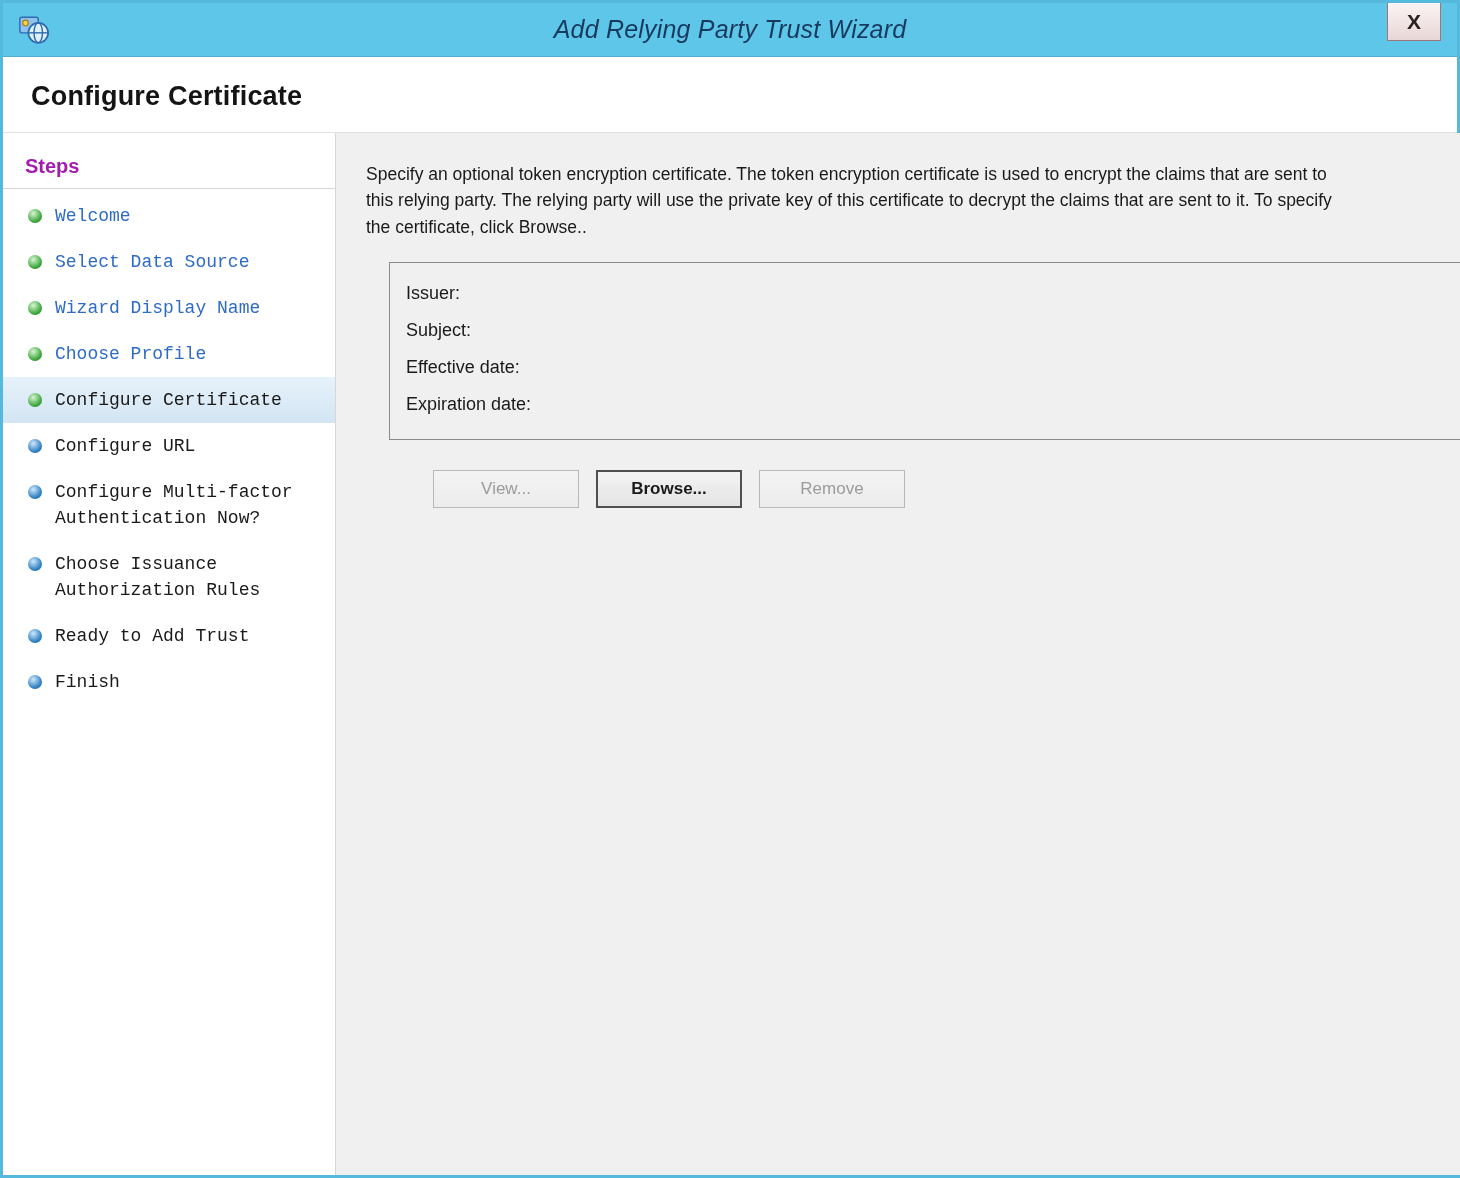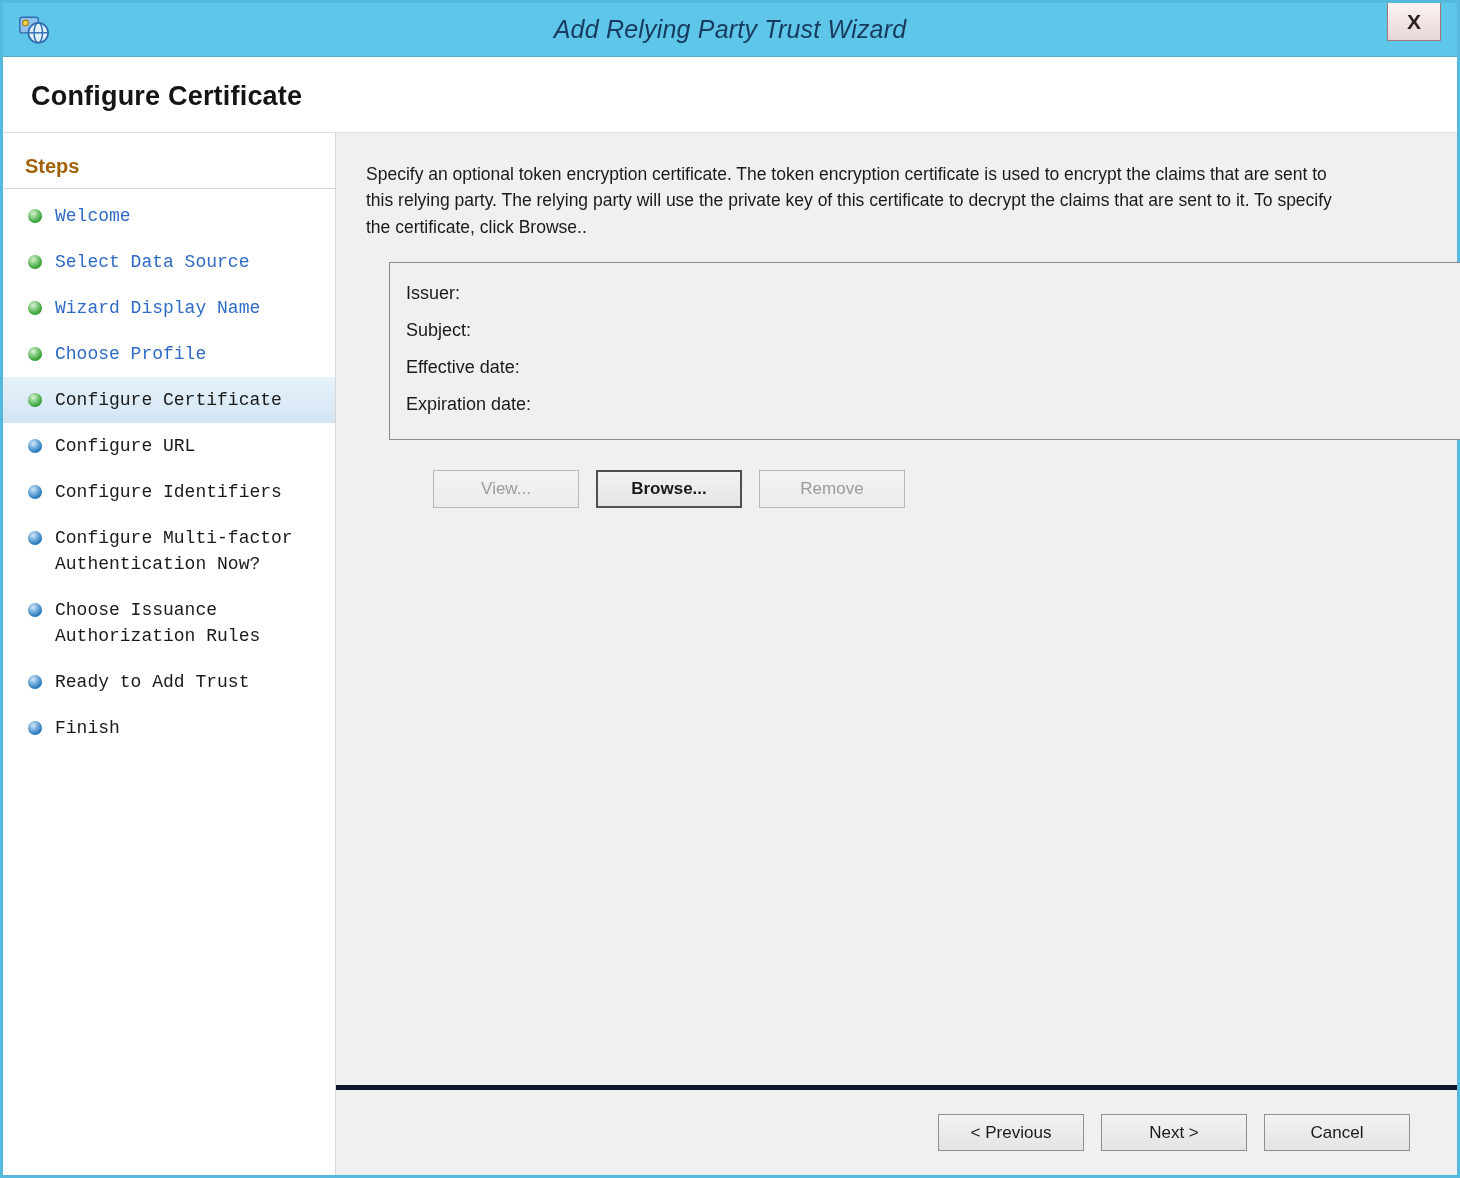--- a/index.html
+++ b/index.html
@@ -45,37 +45,37 @@
     border-bottom:1px solid #e0e0e0;flex:0 0 auto;
   }
   .header h1{margin:0;font-size:27px;font-weight:bold;color:#141414;letter-spacing:.2px;}
   
   .main{flex:1;display:flex;min-height:0;}
   .sidebar{
     width:333px;flex:0 0 333px;background:var(--sidebar_bg);
     border-right:1px solid #d7d7d7;padding-top:16px;
   }
   .steps-heading{
-    font-size:20px;font-weight:bold;color:#a16207;
+    font-size:20px;font-weight:bold;color:#a21caf;
     padding:6px 0 10px 22px;border-bottom:1px solid #d7d7d7;margin-bottom:4px;
   }
   .step{
     display:flex;align-items:flex-start;gap:13px;
     padding:10px 12px 10px 25px;font-size:18px;line-height:26px;color:#1a1a1a;font-family:Liberation Mono, monospace;
   }
   .step.active{background:linear-gradient(#e6f2fb,var(--active_bg));}
   .step.link .step-label{color:var(--link);cursor:pointer;}
   .dot{
     width:14px;height:14px;border-radius:50%;flex:0 0 14px;margin-top:6px;
   }
   .dot-green{background:radial-gradient(circle at 38% 32%, #d8f5d2 0%, var(--dot_green) 65%, #207a1f 100%);}
   .dot-blue{background:radial-gradient(circle at 38% 32%, #cfe7fa 0%, var(--dot_blue) 65%, #1b5d96 100%);}
   .step-label{max-width:255px;}
   
-  .right{flex:1;display:flex;flex-direction:column;min-width:0;}
+  .right{flex:1;display:flex;flex-direction:row;min-width:0;}
   .content{
     flex:1;background:var(--content_bg);
     padding:28px 60px 0 30px;font-size:17.5px;color:#1a1a1a;
   }
   .description{margin:0;max-width:988px;line-height:1.5;}
   .cert-box{
     margin:22px 0 0 23px;width:1140px;
     border:1px solid #898989;background:var(--content_bg);
     padding:12px 16px 16px;
   }
@@ -146,24 +146,20 @@
           <div class="step active">
             <span class="dot dot-green"></span>
             <span class="step-label">Configure Certificate</span>
           </div>
           <div class="step">
             <span class="dot dot-blue"></span>
             <span class="step-label">Configure URL</span>
           </div>
           <div class="step">
             <span class="dot dot-blue"></span>
-            <span class="step-label">Configure Identifiers</span>
-          </div>
-          <div class="step">
-            <span class="dot dot-blue"></span>
             <span class="step-label">Configure Multi-factor Authentication Now?</span>
           </div>
           <div class="step">
             <span class="dot dot-blue"></span>
             <span class="step-label">Choose Issuance Authorization Rules</span>
           </div>
           <div class="step">
             <span class="dot dot-blue"></span>
             <span class="step-label">Ready to Add Trust</span>
           </div>

